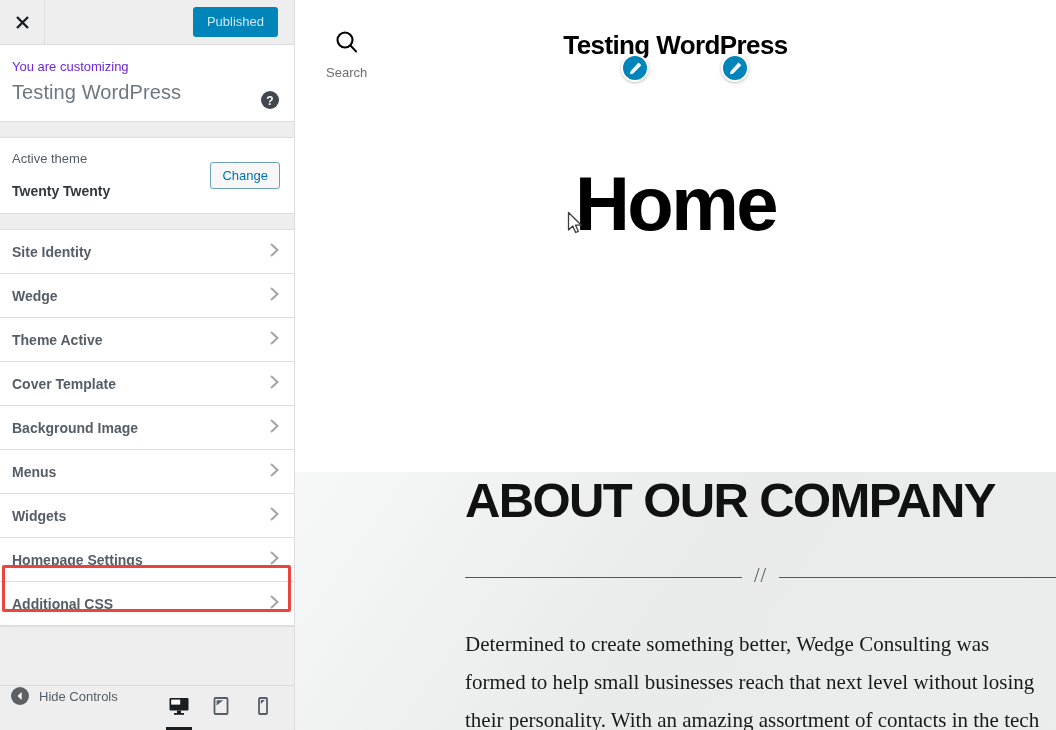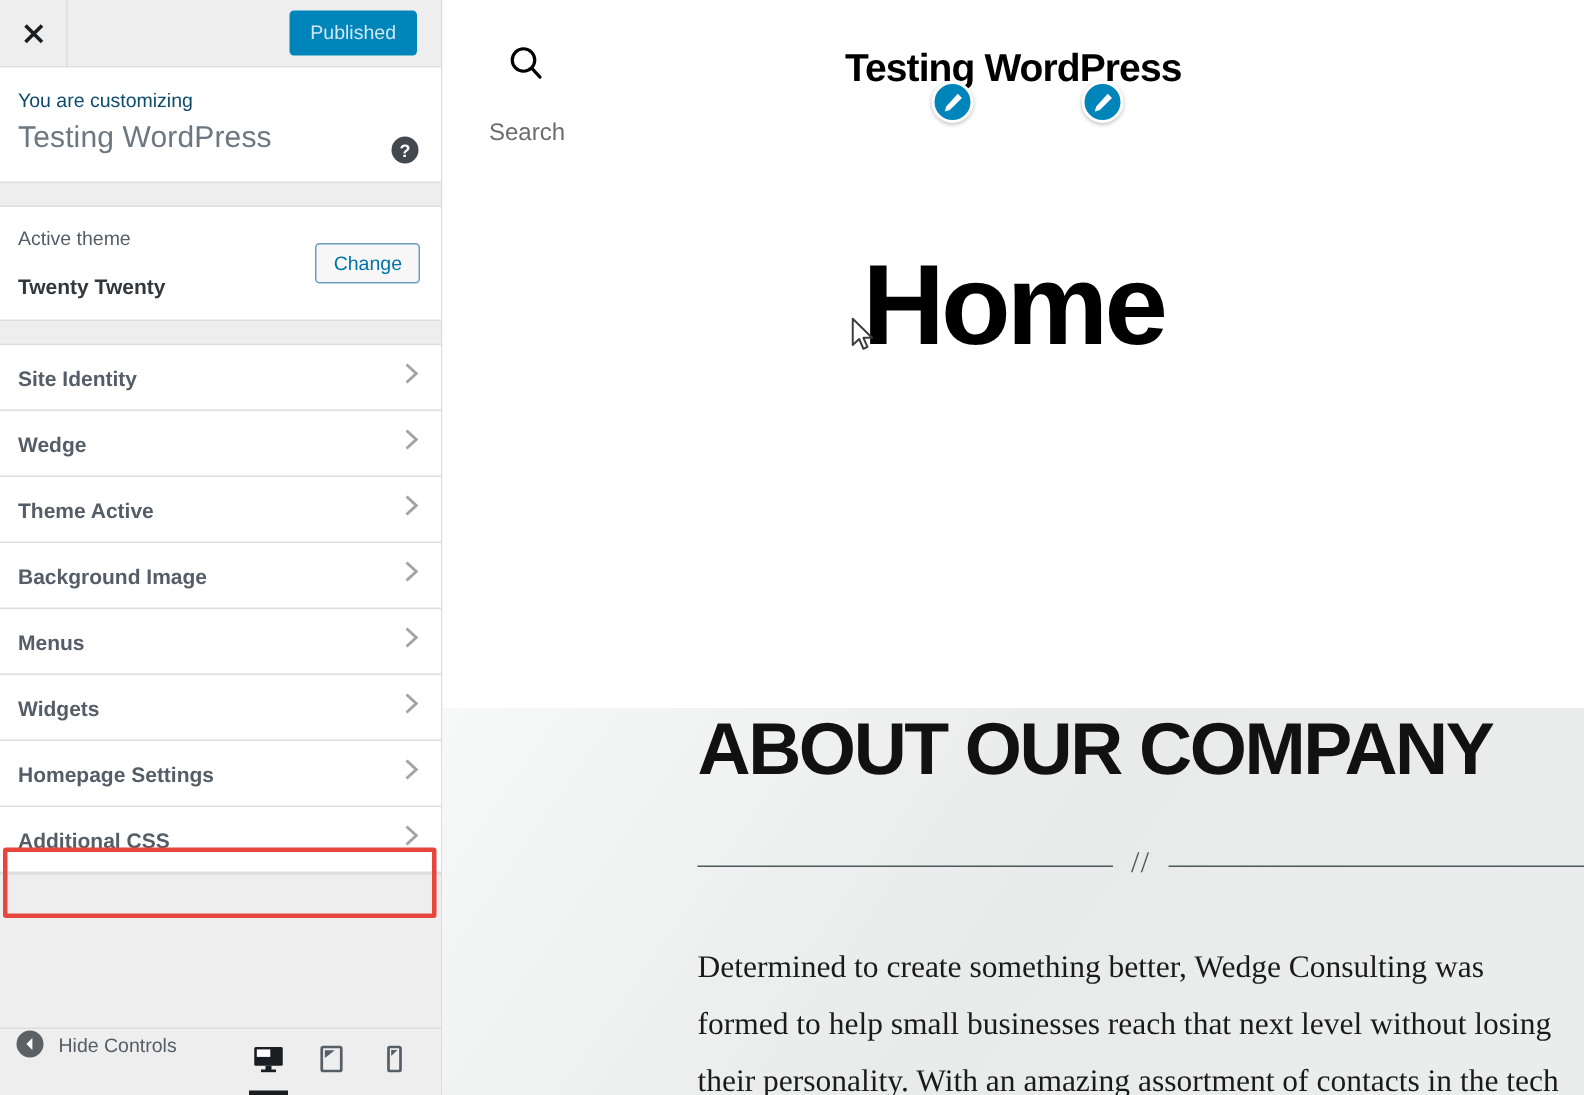--- a/index.html
+++ b/index.html
@@ -56,21 +56,21 @@
   
   .customizing-panel {
     background: #fff;
     border-bottom: 1px solid #ddd;
     padding: 14px 16px 16px 12px;
     position: relative;
     flex: 0 0 auto;
   }
   .customizing-label {
     font-size: 13px;
-    color: #0c4a6e;
+    color: #6d28d9;
     line-height: 16px;
     margin-bottom: 5px;
   }
   .customizing-title {
     font-size: 20px;
     font-weight: 400;
     color: #6c7781;
     line-height: 25px;
     letter-spacing: 0.1px;
   }
@@ -174,21 +174,21 @@
     position: relative;
     height: 332px;
     background: #fff;
   }
   .search-toggle {
     position: absolute; left: 31px; top: 28px;
     display: flex; flex-direction: column; align-items: center;
     cursor: pointer;
   }
   .search-toggle .s-label {
-    font-size: 16px; color: #6d6d6d; margin-top: 17px;
+    font-size: 13px; color: #6d6d6d; margin-top: 3px;
     font-family: "Liberation Sans", sans-serif;
   }
 
   .site-title-wrap {
     position: absolute; left: 0; right: 0; top: 30px;
     display: flex; justify-content: center; align-items: center;
   }
   .site-title {
     font-size: 26px;
     font-weight: 700;
@@ -330,20 +330,28 @@
 
       <div class="section-item">
         <span class="label">Theme Active</span>
         <span class="chev">
           <svg width="11" height="16" viewBox="0 0 11 16">
               <path d="M2 2 L8.5 8 L2 14" fill="none" stroke="#a0a5aa" stroke-width="2"></path>
             </svg>
         </span>
       </div>
 
+      <div class="section-item">
+        <span class="label">Cover Template</span>
+        <span class="chev">
+          <svg width="11" height="16" viewBox="0 0 11 16">
+              <path d="M2 2 L8.5 8 L2 14" fill="none" stroke="#a0a5aa" stroke-width="2"></path>
+            </svg>
+        </span>
+      </div>
 
       <div class="section-item">
         <span class="label">Background Image</span>
         <span class="chev">
           <svg width="11" height="16" viewBox="0 0 11 16">
               <path d="M2 2 L8.5 8 L2 14" fill="none" stroke="#a0a5aa" stroke-width="2"></path>
             </svg>
         </span>
       </div>
 

